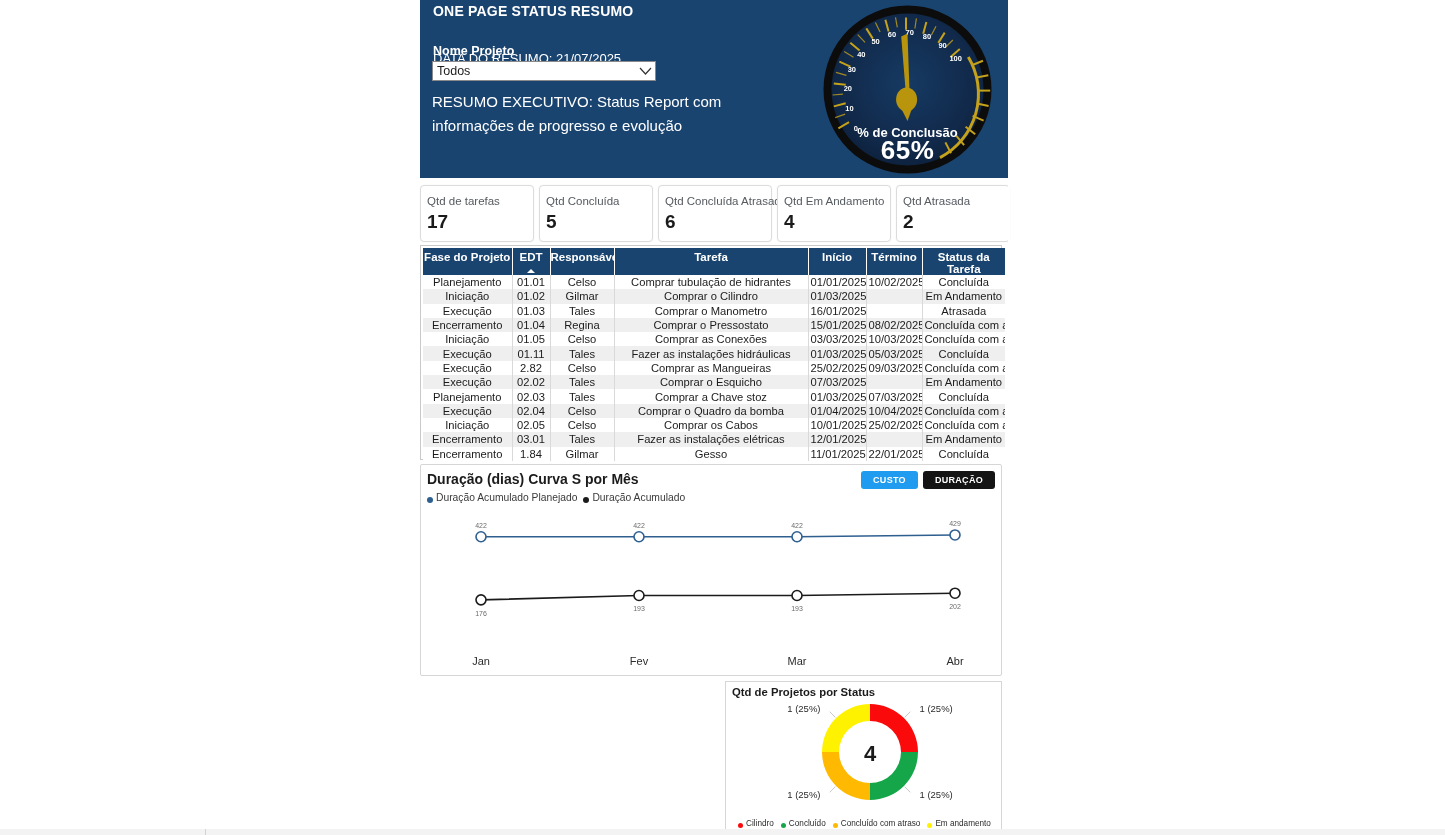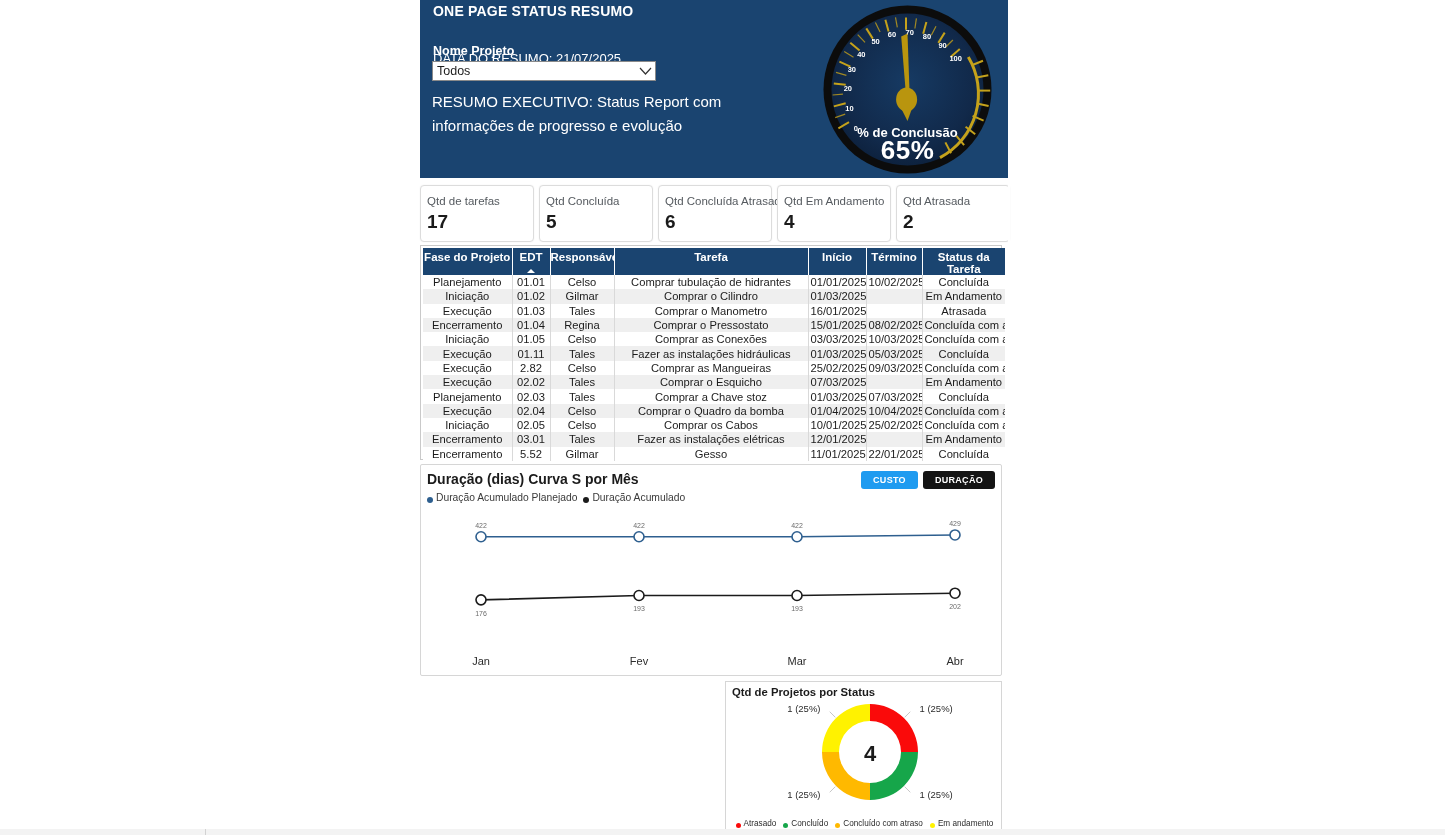--- a/index.html
+++ b/index.html
@@ -388,21 +388,21 @@
               <td class="c-fase">Encerramento</td>
               <td class="c-edt">03.01</td>
               <td class="c-resp">Tales</td>
               <td class="c-tarefa">Fazer as instalações elétricas</td>
               <td class="c-ini left">12/01/2025</td>
               <td class="c-fim left"></td>
               <td class="c-status">Em Andamento</td>
             </tr>
             <tr>
               <td class="c-fase">Encerramento</td>
-              <td class="c-edt">5.52</td>
+              <td class="c-edt">1.84</td>
               <td class="c-resp">Gilmar</td>
               <td class="c-tarefa">Gesso</td>
               <td class="c-ini left">11/01/2025</td>
               <td class="c-fim left">22/01/2025</td>
               <td class="c-status">Concluída</td>
             </tr>
           </tbody>
       </table>
     </div>
 
@@ -469,21 +469,21 @@
             <text x="94.50252531694167" y="100.1335136523794" text-anchor="end" font-size="9.5" fill="#2b2b2b" font-family="Liberation Sans, sans-serif">1 (25%)</text>
             <path d="M 109.35176772185918 88.64823227814082 L 103.69491347236679 94.30508652763322" stroke="#b9b9b9" fill="none" stroke-width="0.8"></path>
             <text x="94.50252531694167" y="13.866486347620608" text-anchor="end" font-size="9.5" fill="#2b2b2b" font-family="Liberation Sans, sans-serif">1 (25%)</text>
             <path d="M 109.35176772185916 19.351767721859176 L 103.69491347236678 13.694913472366792" stroke="#b9b9b9" fill="none" stroke-width="0.8"></path>
             <text x="144" y="63" text-anchor="middle" font-size="22" font-weight="bold" fill="#1b1b1b" font-family="Liberation Sans, sans-serif">4</text>
           </svg>
       </div>
       <div class="donut-legend" id="donut-legend">
           <span class="lg">
             <span class="dot" style="background: rgb(250, 10, 10);"></span>
-            <span>Atrasado</span>
+            <span>Cilindro</span>
           </span>
           <span class="lg">
             <span class="dot" style="background: rgb(22, 166, 74);"></span>
             <span>Concluído</span>
           </span>
           <span class="lg">
             <span class="dot" style="background: rgb(255, 185, 0);"></span>
             <span>Concluído com atraso</span>
           </span>
           <span class="lg">

